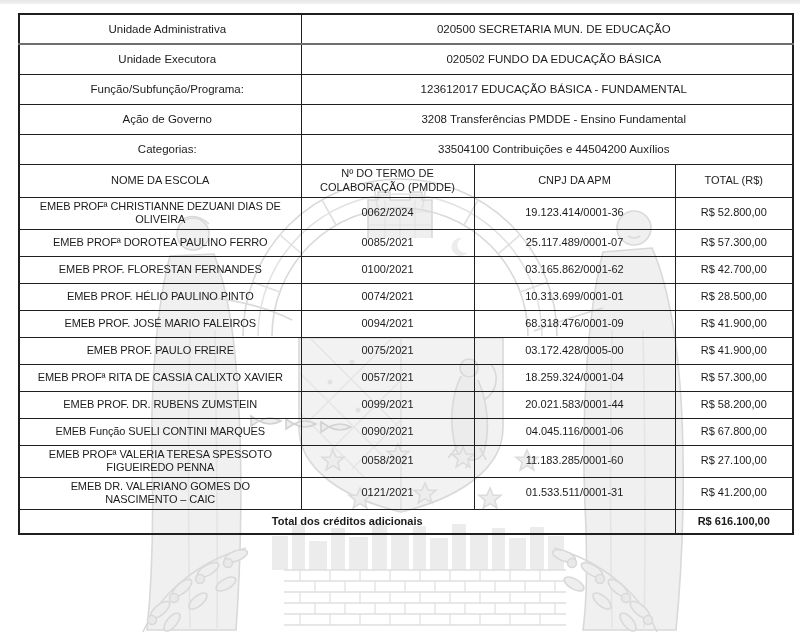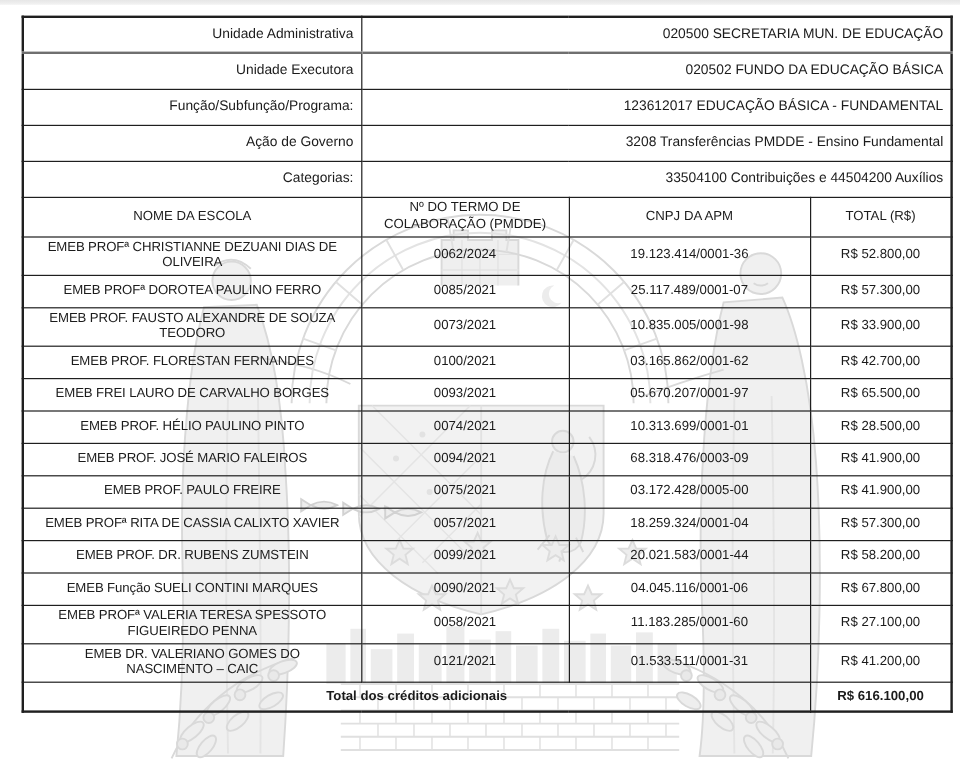--- a/index.html
+++ b/index.html
@@ -25,21 +25,21 @@
   table.doc td {
     border: 1px solid #1f1f1f;
     padding: 1px 6px;
     text-align: center;
     vertical-align: middle;
     font-size: 11px;
     line-height: 1.22;
     background: transparent;
     overflow: hidden;
   }
-  tr.info td { height: 30px; text-align: right; padding-left: 20px; font-size: 11.5px; }
+  tr.info td { height: 30px; text-align: center; padding-left: 20px; font-size: 11.5px; }
   tr.info-thick td { border-bottom: 2px solid #6f6f6f; }
   tr.thead td { height: 33px; white-space: pre-line; }
   tr.s td { height: 27px; }
   tr.d td { height: 32px; }
   td.name-cell { white-space: pre-line; letter-spacing: -0.1px; margin-left: 21px; }
   tr.total-row td { height: 25px; font-weight: bold; margin-top: 10px; }
 </style>
 </head>
 <body>
 
@@ -209,49 +209,36 @@
         <td>0062/2024</td>
         <td>19.123.414/0001-36</td>
         <td>R$ 52.800,00</td>
       </tr>
       <tr class="s">
         <td class="name-cell">EMEB PROFª DOROTEA PAULINO FERRO</td>
         <td>0085/2021</td>
         <td>25.117.489/0001-07</td>
         <td>R$ 57.300,00</td>
       </tr>
-      <tr class="d">
-        <td class="name-cell">EMEB PROF. FAUSTO ALEXANDRE DE SOUZA
-TEODORO</td>
-        <td>0073/2021</td>
-        <td>10.835.005/0001-98</td>
-        <td>R$ 33.900,00</td>
-      </tr>
       <tr class="s">
         <td class="name-cell">EMEB PROF. FLORESTAN FERNANDES</td>
         <td>0100/2021</td>
         <td>03.165.862/0001-62</td>
         <td>R$ 42.700,00</td>
       </tr>
       <tr class="s">
-        <td class="name-cell">EMEB FREI LAURO DE CARVALHO BORGES</td>
-        <td>0093/2021</td>
-        <td>05.670.207/0001-97</td>
-        <td>R$ 65.500,00</td>
-      </tr>
-      <tr class="s">
         <td class="name-cell">EMEB PROF. HÉLIO PAULINO PINTO</td>
         <td>0074/2021</td>
         <td>10.313.699/0001-01</td>
         <td>R$ 28.500,00</td>
       </tr>
       <tr class="s">
         <td class="name-cell">EMEB PROF. JOSÉ MARIO FALEIROS</td>
         <td>0094/2021</td>
-        <td>68.318.476/0003-09</td>
+        <td>68.318.476/0001-09</td>
         <td>R$ 41.900,00</td>
       </tr>
       <tr class="s">
         <td class="name-cell">EMEB PROF. PAULO FREIRE</td>
         <td>0075/2021</td>
         <td>03.172.428/0005-00</td>
         <td>R$ 41.900,00</td>
       </tr>
       <tr class="s">
         <td class="name-cell">EMEB PROFª RITA DE CASSIA CALIXTO XAVIER</td>

